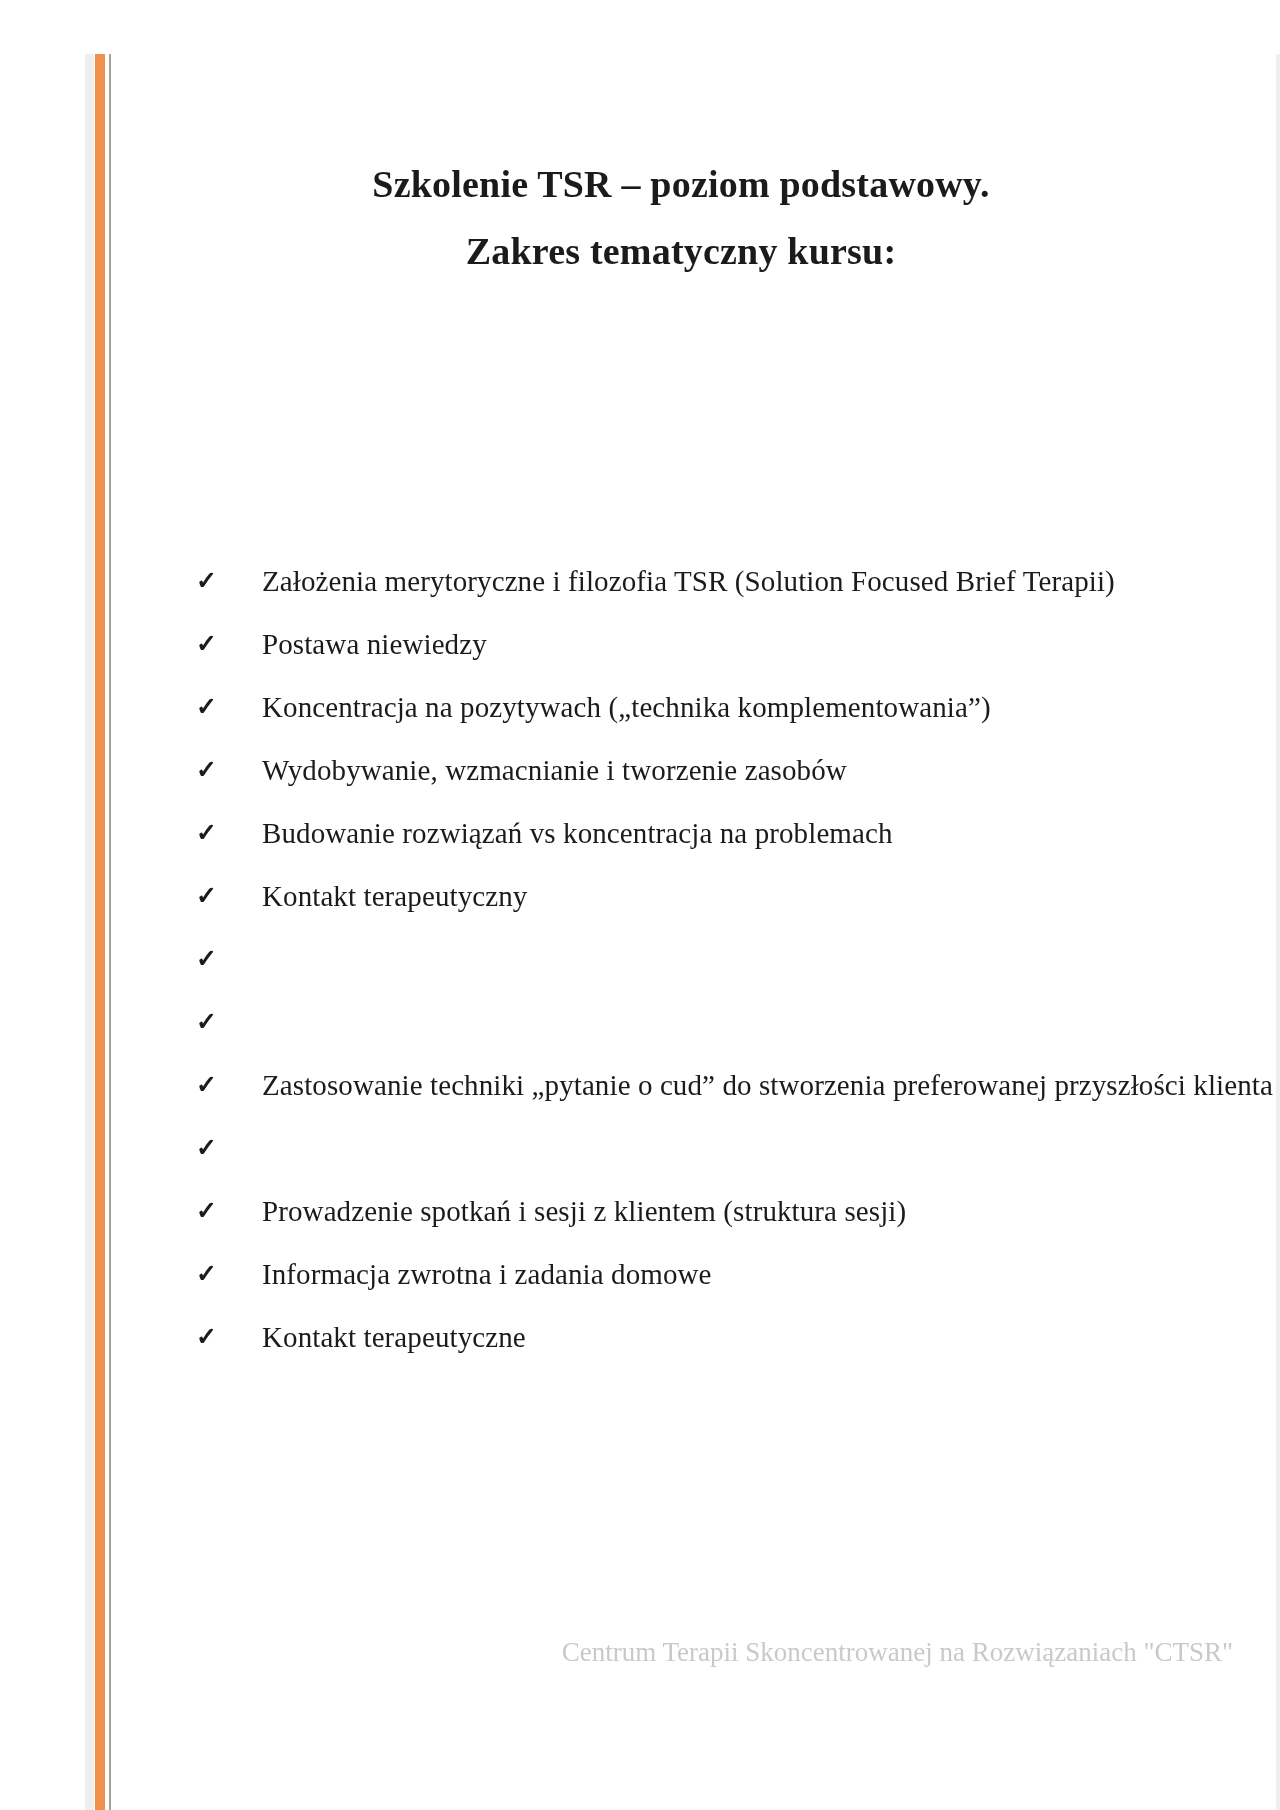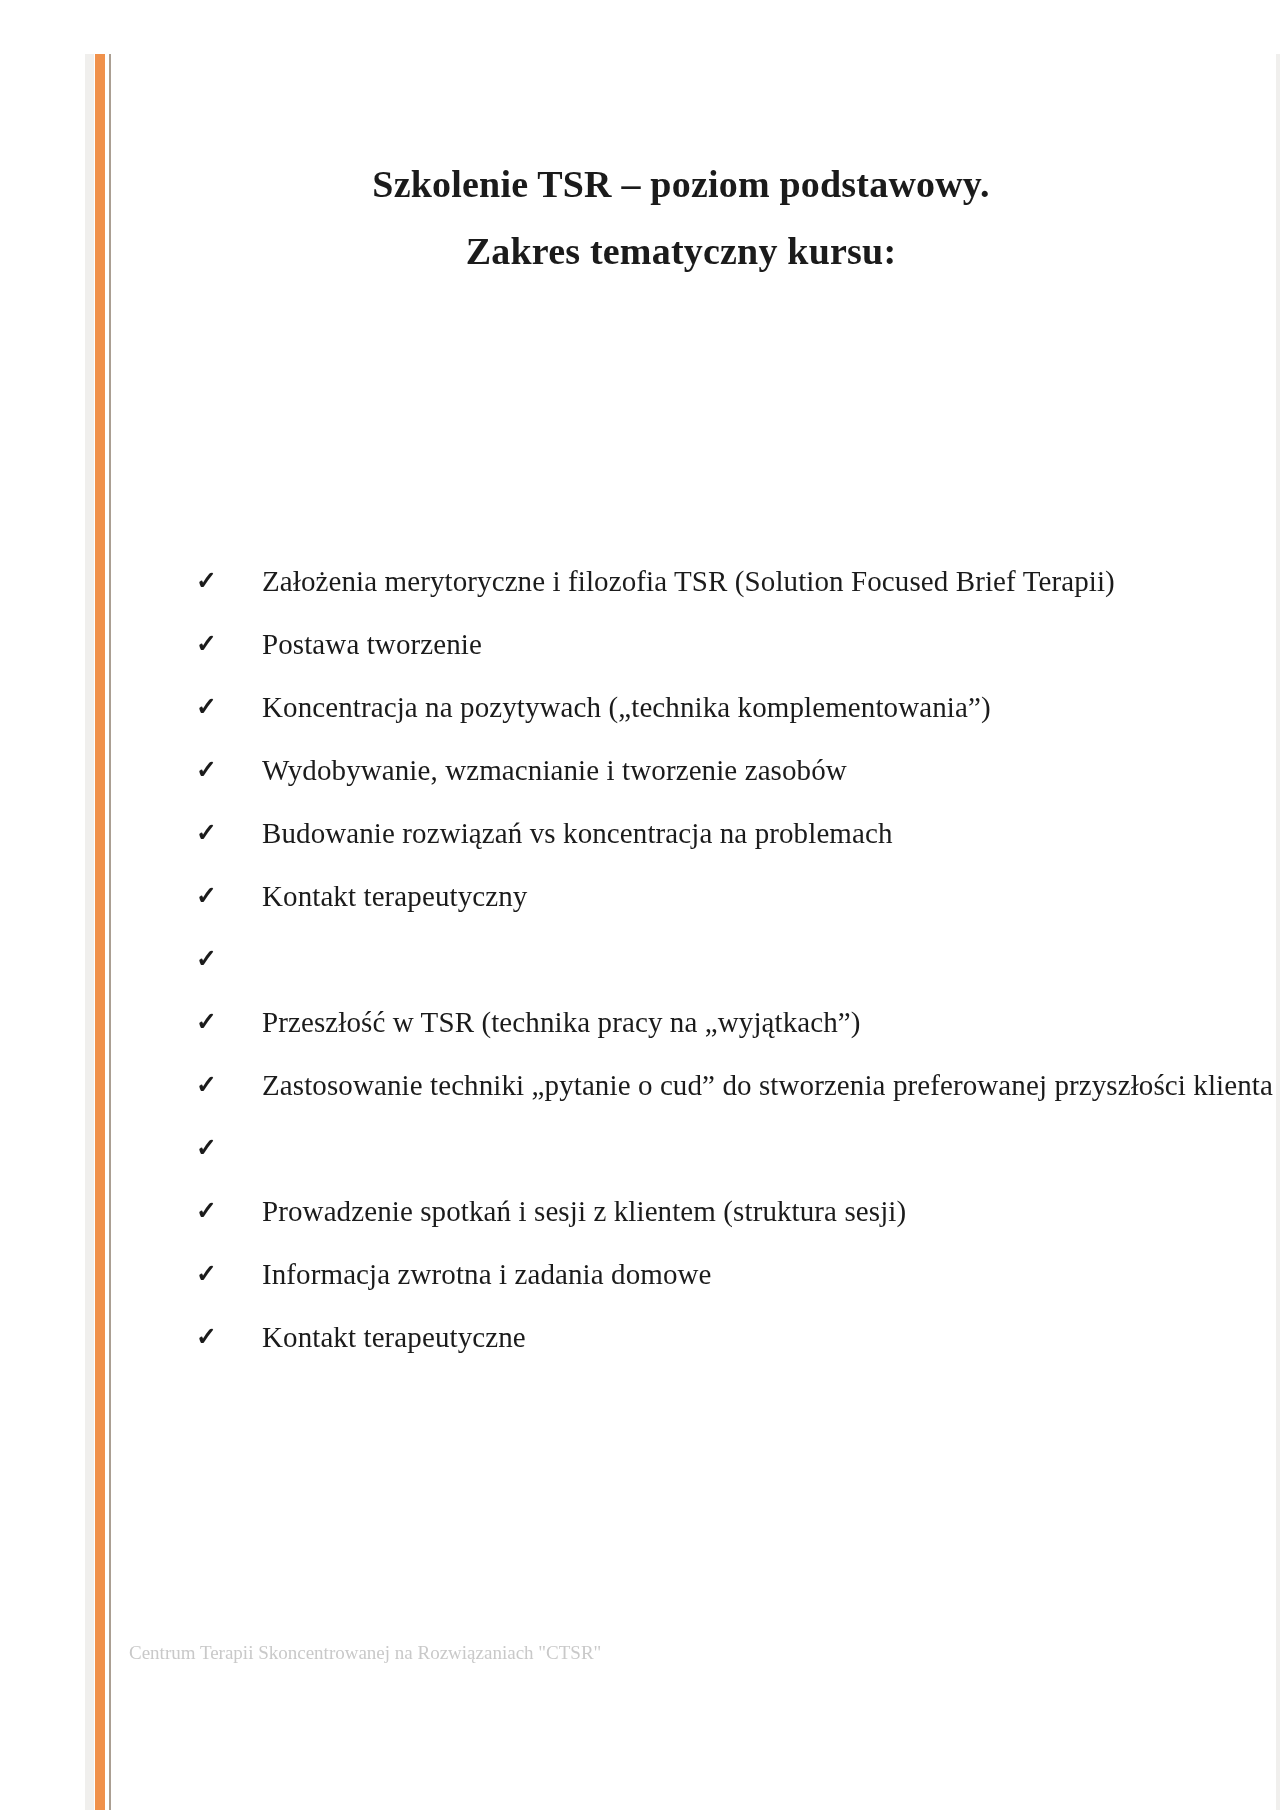--- a/index.html
+++ b/index.html
@@ -67,23 +67,23 @@
   .topics .topic-text{
     white-space:nowrap;
     letter-spacing:0.1px;
   }
 
   
   .footer{
     position:absolute;
     left:57px; right:47px;
     top:1564px;
-    text-align:left;
+    text-align:right;
     color:var(--footer-gray);
-    font-size:19px;
+    font-size:27px;
     line-height:33px;
   }
 </style>
 </head>
 <body>
 
 <div class="vstripe stripe-light l-light"></div>
 <div class="vstripe stripe-orange l-orange"></div>
 <div class="vstripe stripe-tan l-tan"></div>
 <div class="vstripe stripe-light r-light"></div>
@@ -95,21 +95,21 @@
   <div>Zakres tematyczny kursu:</div>
 </header>
 
 <ul class="topics">
     <li>
       <span class="check">✓</span>
       <span class="topic-text">Założenia merytoryczne i filozofia TSR (Solution Focused Brief Terapii)</span>
     </li>
     <li>
       <span class="check">✓</span>
-      <span class="topic-text">Postawa tworzenie</span>
+      <span class="topic-text">Postawa niewiedzy</span>
     </li>
     <li>
       <span class="check">✓</span>
       <span class="topic-text">Koncentracja na pozytywach („technika komplementowania”)</span>
     </li>
     <li>
       <span class="check">✓</span>
       <span class="topic-text">Wydobywanie, wzmacnianie i tworzenie zasobów</span>
     </li>
     <li>
@@ -118,21 +118,20 @@
     </li>
     <li>
       <span class="check">✓</span>
       <span class="topic-text">Kontakt terapeutyczny</span>
     </li>
     <li>
       <span class="check">✓</span>
     </li>
     <li>
       <span class="check">✓</span>
-      <span class="topic-text">Przeszłość w TSR (technika pracy na „wyjątkach”)</span>
     </li>
     <li>
       <span class="check">✓</span>
       <span class="topic-text">Zastosowanie techniki „pytanie o cud” do stworzenia preferowanej przyszłości klienta</span>
     </li>
     <li>
       <span class="check">✓</span>
     </li>
     <li>
       <span class="check">✓</span>

